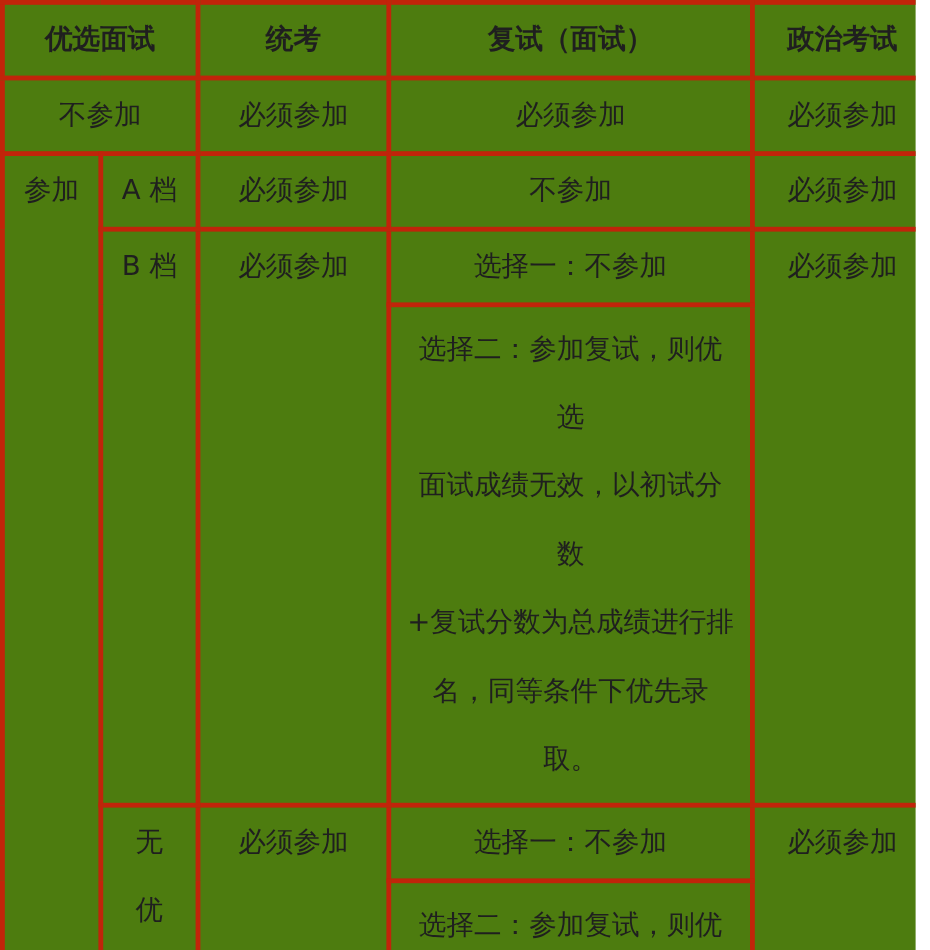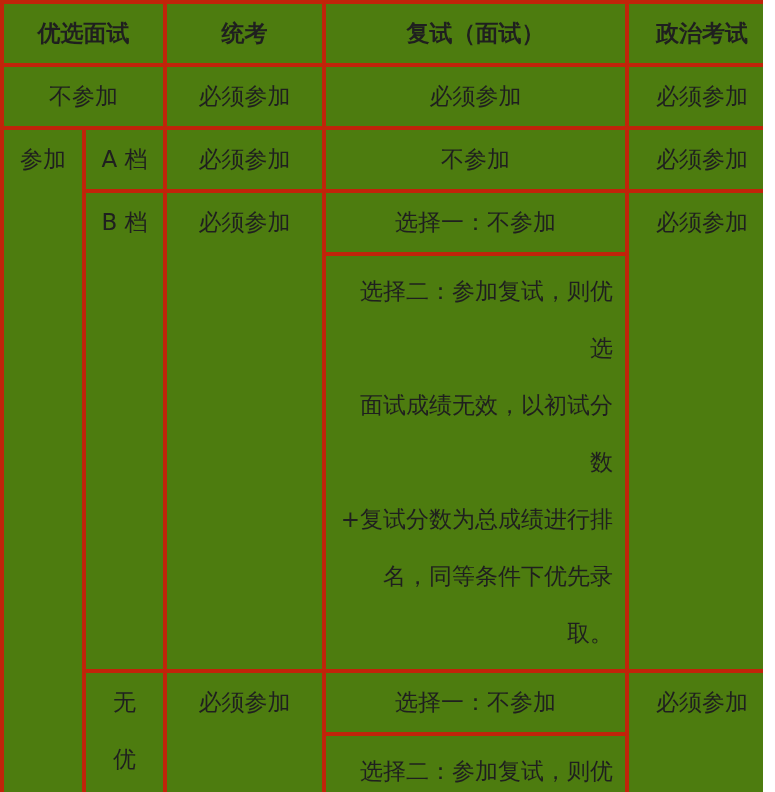--- a/index.html
+++ b/index.html
@@ -35,21 +35,21 @@
     vertical-align: top;
     text-align: center;
     white-space: pre-line;
     overflow: hidden;
     box-sizing: border-box;
   }
   table.policy th {
     font-weight: bold;
   }
   table.policy td.long {
-    text-align: right;
+    text-align: center;
     padding: 7px 12px;
   }
   tr.rh-header  { height: 62px; }
   tr.rh-nojoin  { height: 61px; }
   tr.rh-tiera   { height: 63px; }
   tr.rh-tierb1  { height: 56px; }
   tr.rh-tierb2  { height: 245px; }
   tr.rh-nobon1  { height: 58px; }
   tr.rh-nobon2  { height: 243px; }
 </style>

